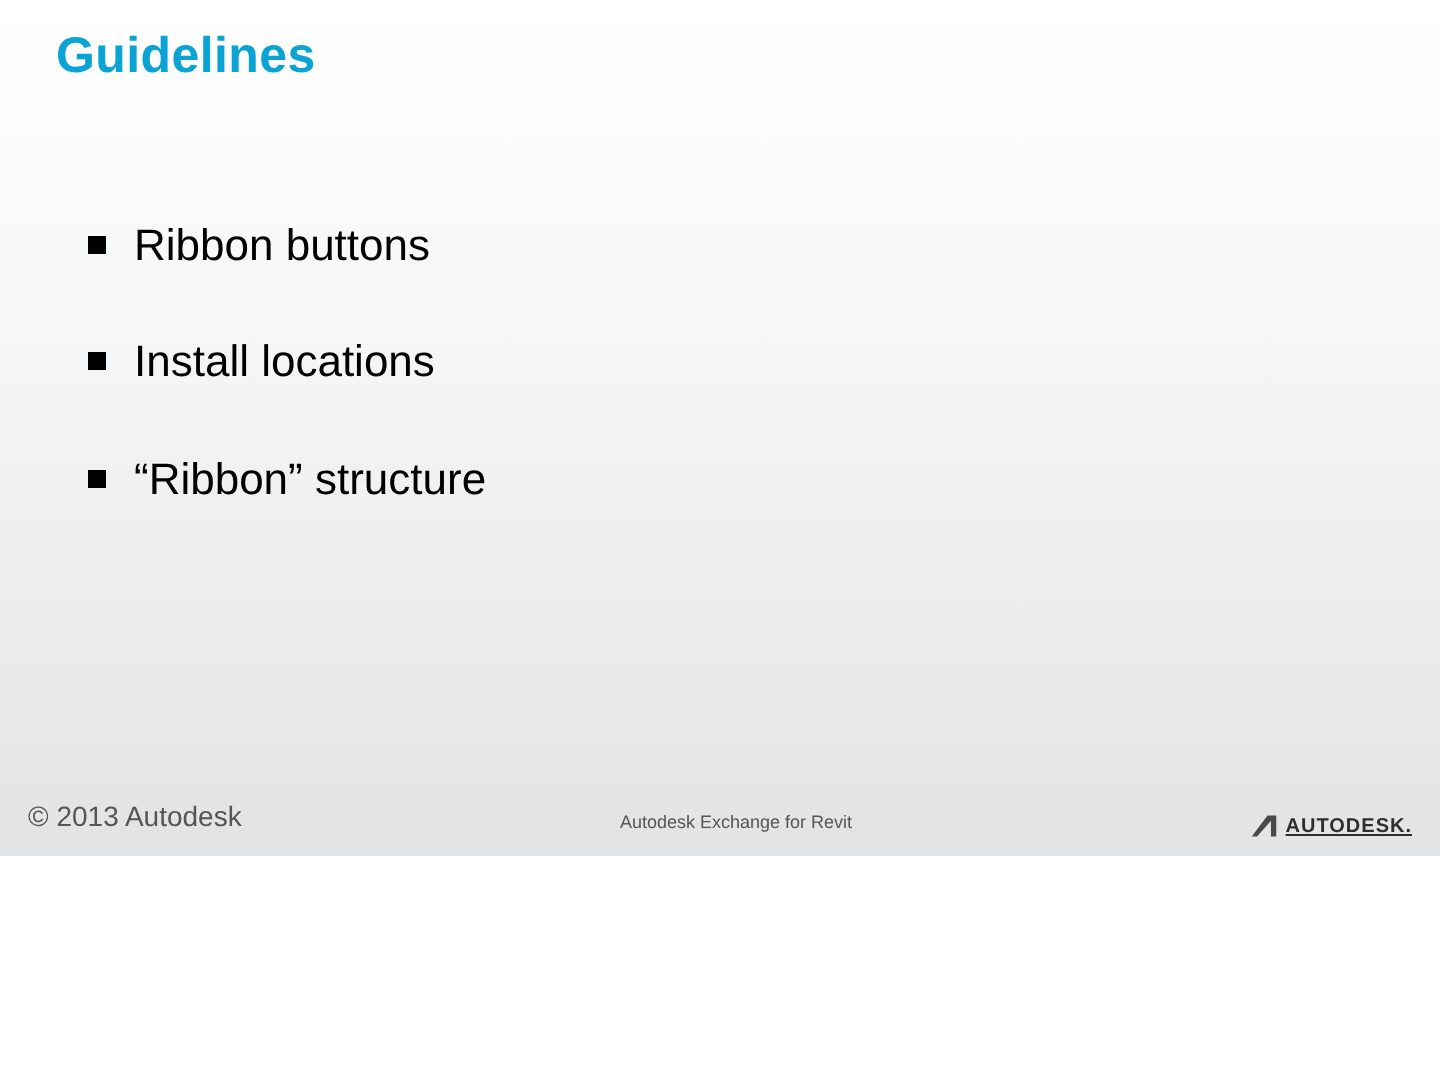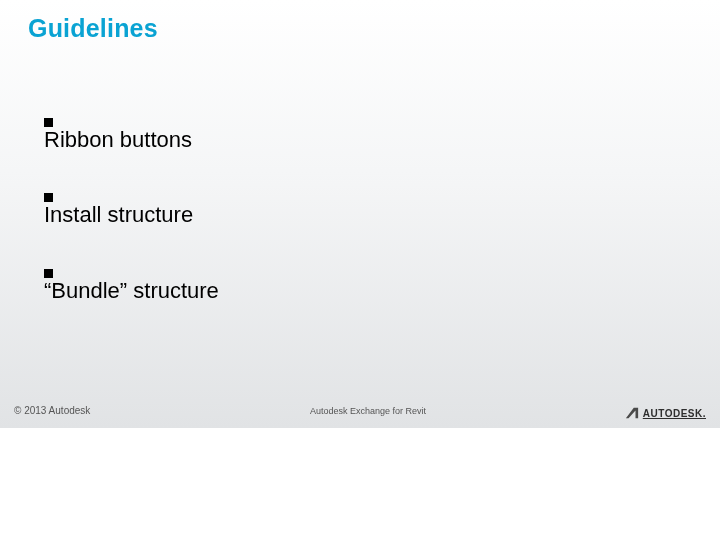--- a/index.html
+++ b/index.html
@@ -30,39 +30,38 @@
     position: absolute;
     left: 44px;
     top: 110px;
     right: 40px;
   }
   .bullet {
     display: flex;
     align-items: flex-start;
     margin-bottom: 32px;
     color: #000;
-    flex-direction: column;
   }
   .bullet-marker {
     width: 9px;
     height: 9px;
     background: #000;
     margin-top: 8px;
     margin-right: 14px;
     flex-shrink: 0;
   }
   .bullet-text {
     font-size: 22px;
     line-height: 1.2;
   }
   .footer-left {
     position: absolute;
     left: 14px;
     bottom: 12px;
-    font-size: 10px;
+    font-size: 14px;
     color: #555;
   }
   .footer-center {
     position: absolute;
     left: 16px;
     right: 0;
     bottom: 12px;
     text-align: center;
     font-size: 9px;
     color: #555;
@@ -97,25 +96,25 @@
 
   <div class="title">Guidelines</div>
 
   <div class="bullets">
     <div class="bullet">
       <div class="bullet-marker"></div>
       <div class="bullet-text">Ribbon buttons</div>
     </div>
     <div class="bullet">
       <div class="bullet-marker"></div>
-      <div class="bullet-text">Install structure</div>
+      <div class="bullet-text">Install locations</div>
     </div>
     <div class="bullet">
       <div class="bullet-marker"></div>
-      <div class="bullet-text">“Bundle” structure</div>
+      <div class="bullet-text">“Ribbon” structure</div>
     </div>
   </div>
 
   <div class="footer-left">© 2013 Autodesk</div>
   <div class="footer-center">Autodesk Exchange for Revit</div>
 
   <div class="footer-right">
     <span class="logo-icon">
       <svg viewBox="0 0 16 16" width="14" height="14">
         <path d="M1 14 L10 2 L15 2 L15 14 L12 14 L12 5 L4 14 Z" fill="#4a4a4a"></path>

